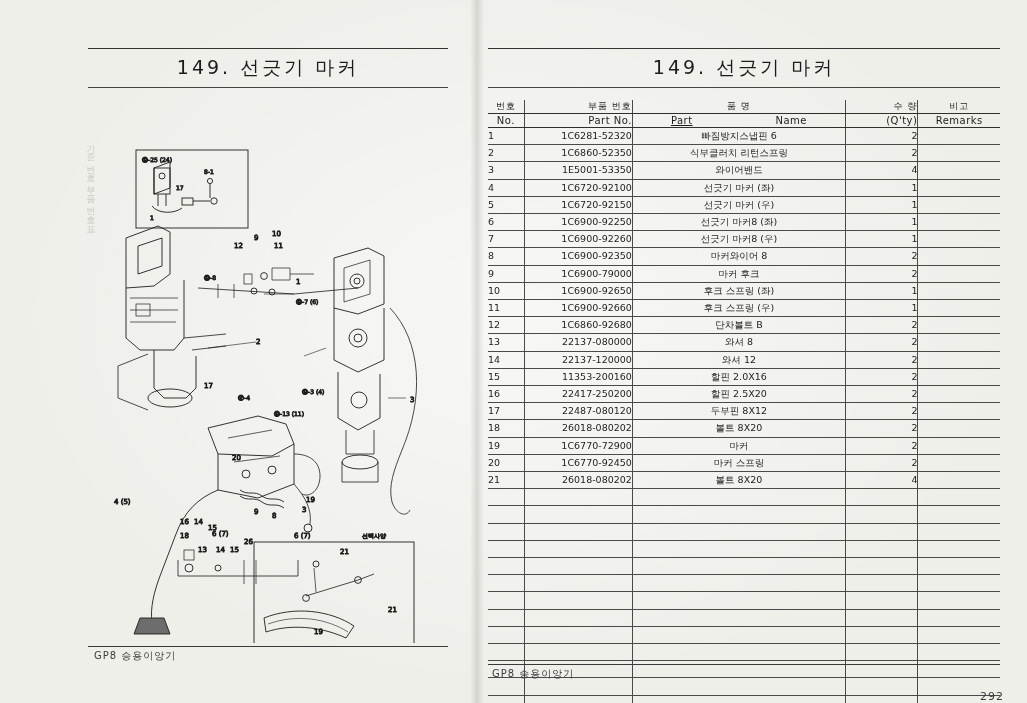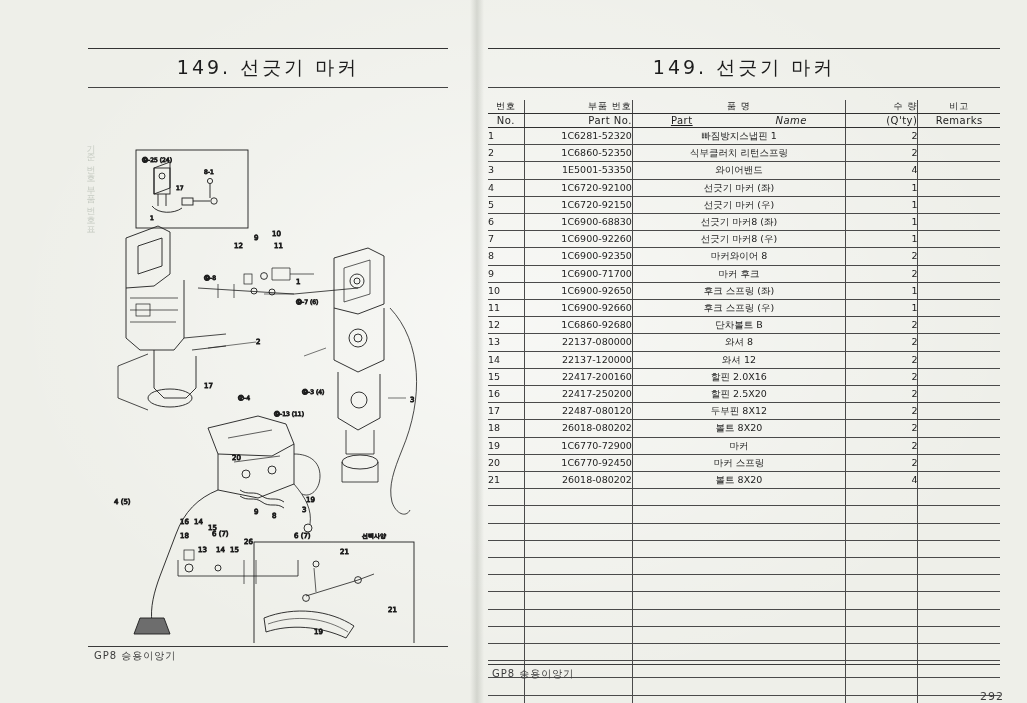--- a/index.html
+++ b/index.html
@@ -268,31 +268,31 @@
           <th class="c-part hdr-top v-sep">부품 번호</th>
           <th class="c-name hdr-top v-sep">품    명</th>
           <th class="c-qty hdr-top v-sep">수  량</th>
           <th class="c-rem hdr-top v-sep">비고</th>
         </tr>
         <tr>
           <th class="c-no hdr-bot">No.</th>
           <th class="c-part hdr-bot v-sep">Part   No.</th>
           <th class="c-name hdr-bot v-sep">
             <span style="float:left;padding-left:38px;text-decoration:underline;">Part</span>
-            <span style="float:right;padding-right:38px;font-style:italic;">Name</span>
+            <span style="float:right;padding-right:38px;">Name</span>
           </th>
           <th class="c-qty hdr-bot v-sep">(Q'ty)</th>
           <th class="c-rem hdr-bot v-sep">Remarks</th>
         </tr>
       </thead>
       <tbody id="parts-body">
           <tr>
             <td class="c-no">1</td>
             <td class="c-part v-sep">1C6281-52320</td>
-            <td class="c-name v-sep">빠짐방지스냅핀 1</td>
+            <td class="c-name v-sep">빠짐방지스냅핀 6</td>
             <td class="c-qty v-sep">2</td>
             <td class="c-rem v-sep"></td>
           </tr>
           <tr>
             <td class="c-no">2</td>
             <td class="c-part v-sep">1C6860-52350</td>
             <td class="c-name v-sep">식부클러치 리턴스프링</td>
             <td class="c-qty v-sep">2</td>
             <td class="c-rem v-sep"></td>
           </tr>
@@ -312,42 +312,42 @@
           </tr>
           <tr>
             <td class="c-no">5</td>
             <td class="c-part v-sep">1C6720-92150</td>
             <td class="c-name v-sep">선긋기 마커 (우)</td>
             <td class="c-qty v-sep">1</td>
             <td class="c-rem v-sep"></td>
           </tr>
           <tr>
             <td class="c-no">6</td>
-            <td class="c-part v-sep">1C6900-68830</td>
+            <td class="c-part v-sep">1C6900-92250</td>
             <td class="c-name v-sep">선긋기 마커8 (좌)</td>
             <td class="c-qty v-sep">1</td>
             <td class="c-rem v-sep"></td>
           </tr>
           <tr>
             <td class="c-no">7</td>
             <td class="c-part v-sep">1C6900-92260</td>
             <td class="c-name v-sep">선긋기 마커8 (우)</td>
             <td class="c-qty v-sep">1</td>
             <td class="c-rem v-sep"></td>
           </tr>
           <tr>
             <td class="c-no">8</td>
             <td class="c-part v-sep">1C6900-92350</td>
             <td class="c-name v-sep">마커와이어 8</td>
             <td class="c-qty v-sep">2</td>
             <td class="c-rem v-sep"></td>
           </tr>
           <tr>
             <td class="c-no">9</td>
-            <td class="c-part v-sep">1C6900-71700</td>
+            <td class="c-part v-sep">1C6900-79000</td>
             <td class="c-name v-sep">마커 후크</td>
             <td class="c-qty v-sep">2</td>
             <td class="c-rem v-sep"></td>
           </tr>
           <tr>
             <td class="c-no">10</td>
             <td class="c-part v-sep">1C6900-92650</td>
             <td class="c-name v-sep">후크 스프링 (좌)</td>
             <td class="c-qty v-sep">1</td>
             <td class="c-rem v-sep"></td>
@@ -375,21 +375,21 @@
           </tr>
           <tr>
             <td class="c-no">14</td>
             <td class="c-part v-sep">22137-120000</td>
             <td class="c-name v-sep">와셔 12</td>
             <td class="c-qty v-sep">2</td>
             <td class="c-rem v-sep"></td>
           </tr>
           <tr>
             <td class="c-no">15</td>
-            <td class="c-part v-sep">22417-200160</td>
+            <td class="c-part v-sep">11353-200160</td>
             <td class="c-name v-sep">할핀 2.0X16</td>
             <td class="c-qty v-sep">2</td>
             <td class="c-rem v-sep"></td>
           </tr>
           <tr>
             <td class="c-no">16</td>
             <td class="c-part v-sep">22417-250200</td>
             <td class="c-name v-sep">할핀 2.5X20</td>
             <td class="c-qty v-sep">2</td>
             <td class="c-rem v-sep"></td>

